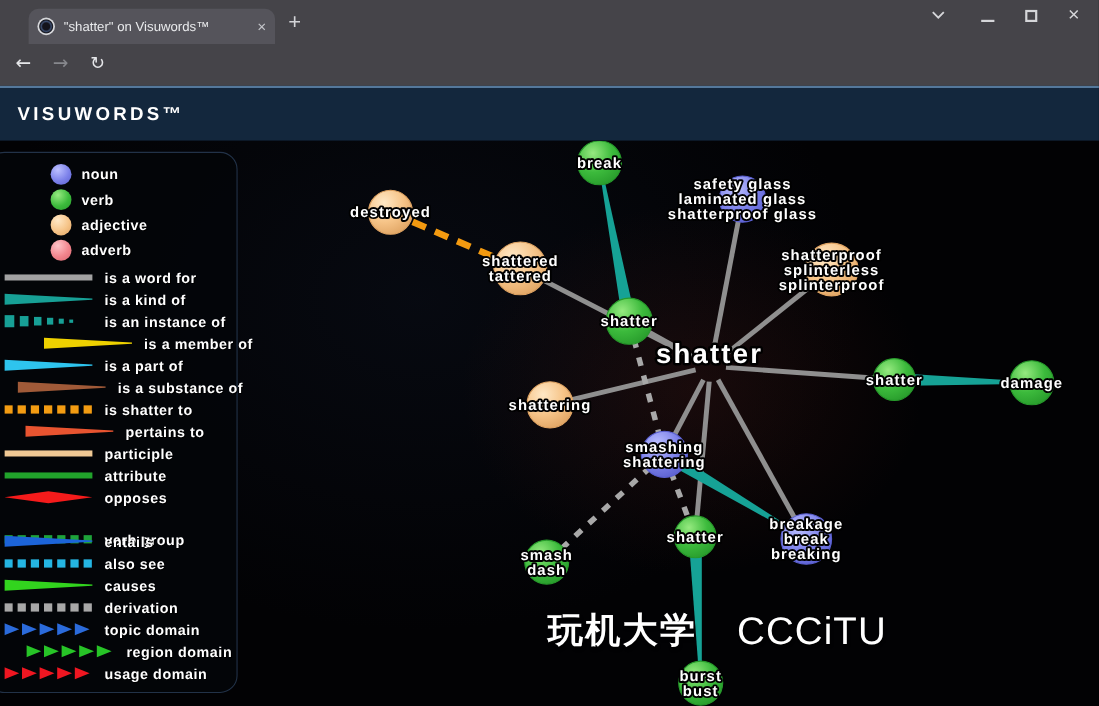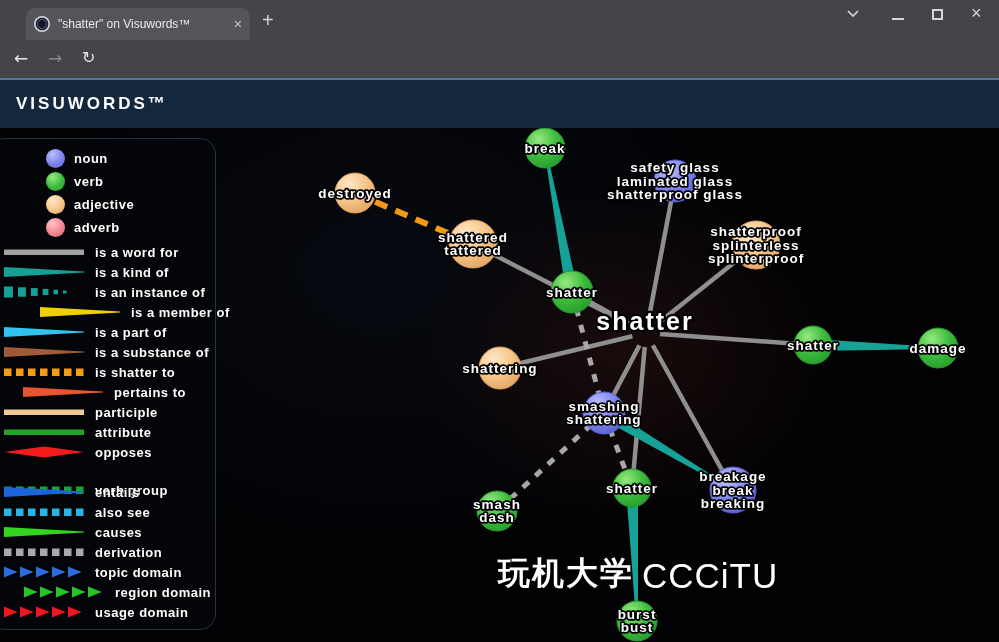--- a/index.html
+++ b/index.html
@@ -69,21 +69,21 @@
   
   #legend-panel { position:absolute; left:-12px; top:10px; width:228px; height:492px;
       background:rgba(3,5,9,0.9); border:1px solid #223248; border-radius:16px; }
   .legend-node-row { position:absolute; display:flex; align-items:center; gap:9px; height:24px; left:46px;}
   .legend-sphere { width:19px; height:19px; border-radius:50%; }
   .legend-edge-row { position:absolute; display:flex; align-items:center; gap:7px; height:20px; left:4px;}
   .legend-label { color:#fff; font-size:13px; font-weight:bold; letter-spacing:0.5px; white-space:nowrap;
                   text-shadow:1px 1px 0 #000; }
 
   
-  #watermark { position:absolute; left:498px; top:424px; display:flex; align-items:flex-end; gap:8px;
+  #watermark { position:absolute; left:498px; top:424px; display:flex; align-items:center; gap:36px;
                color:#fff; text-shadow:1px 2px 2px rgba(0,0,0,0.7); }
   #watermark-cn { font-size:32px; font-weight:bold; letter-spacing:2px; }
   #watermark-en { font-size:35px; font-weight:400; letter-spacing:1px; }
 </style>
 </head>
 <body>
 
 <div id="titlebar">
   <div id="tab">
     <div id="tab-favicon"></div>
@@ -293,21 +293,21 @@
           <polygon points="0,2 80,6.4 80,7.6 0,12" fill="#eed100"></polygon>
         </svg>
         <span class="legend-label">is a member of</span>
       </div>
       <div class="legend-edge-row" style="top: 194px;">
         <svg width="84" height="14">
           <polygon points="0,2 80,6.4 80,7.6 0,12" fill="#2ec4ee"></polygon>
         </svg>
         <span class="legend-label">is a part of</span>
       </div>
-      <div class="legend-edge-row" style="top: 214px;">
+      <div class="legend-edge-row" style="top: 214px; margin-left: 12px;">
         <svg width="84" height="14">
           <polygon points="0,2 80,6.4 80,7.6 0,12" fill="#a05a38"></polygon>
         </svg>
         <span class="legend-label">is a substance of</span>
       </div>
       <div class="legend-edge-row" style="top: 234px;">
         <svg width="84" height="14">
           <rect x="0" y="3.5" width="7.5" height="7.5" fill="#f39c12"></rect>
           <rect x="12" y="3.5" width="7.5" height="7.5" fill="#f39c12"></rect>
           <rect x="24" y="3.5" width="7.5" height="7.5" fill="#f39c12"></rect>

